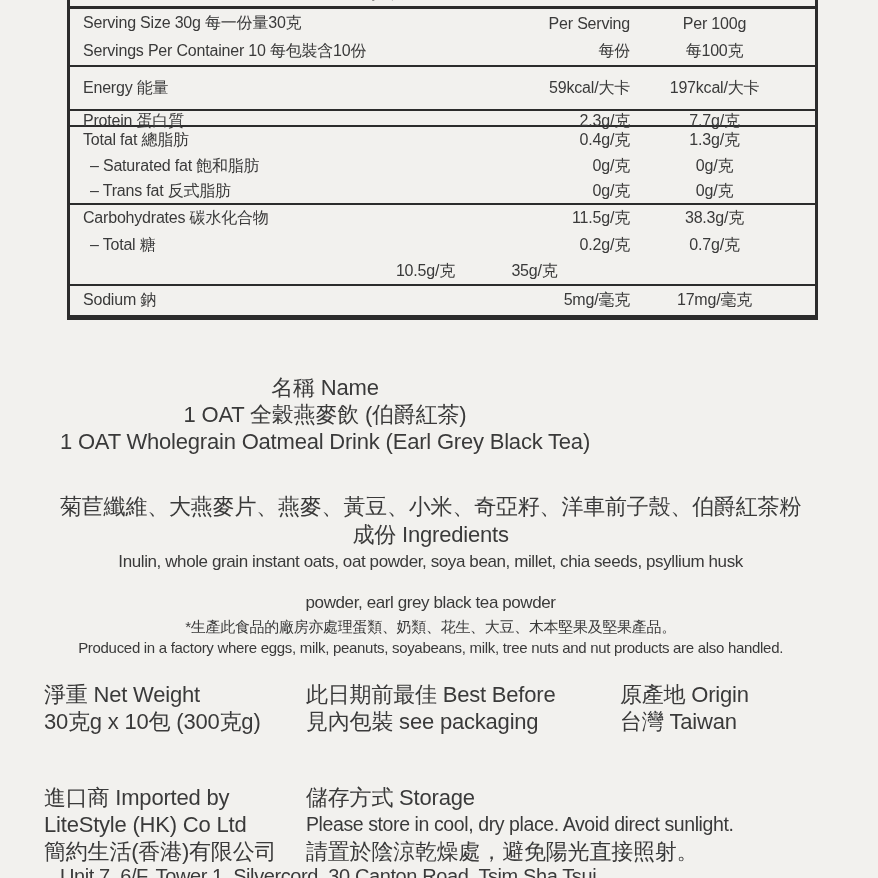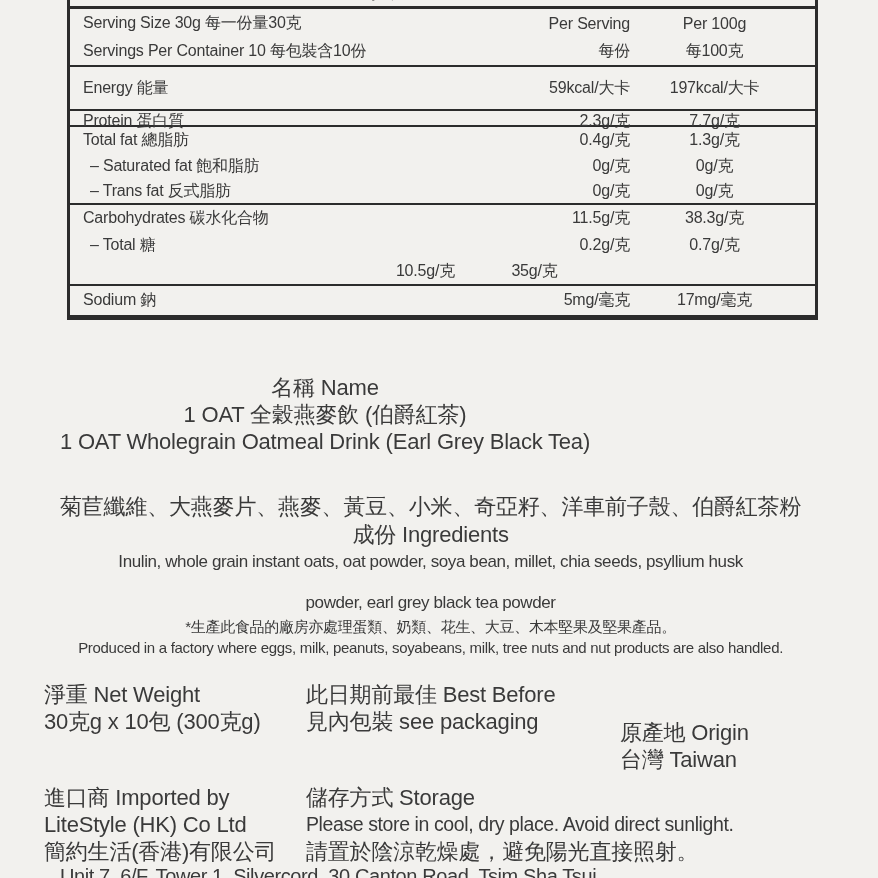--- a/index.html
+++ b/index.html
@@ -53,21 +53,21 @@
   .ing-sec{top:492px;}
   .ing-sec .zh{line-height:29px;}
   .ing-en{font-size:17px;letter-spacing:-0.4px;line-height:27px;white-space:nowrap;}
   .ing-en2{margin-top:14px;}
   .note-zh{font-size:15px;letter-spacing:-0.3px;line-height:21px;white-space:nowrap;}
   .note-en{font-size:15px;letter-spacing:-0.3px;line-height:21px;white-space:nowrap;}
   .cols-row{position:absolute;left:0;width:878px;}
   .weight-row{top:681px;}
   .importer-row{top:784px;}
   .col{position:absolute;top:0;}
-  .col.c-a{left:44px;} .col.c-b{left:306px;} .col.c-c{left:620px;margin-top:38px;}
+  .col.c-a{left:44px;} .col.c-b{left:306px;} .col.c-c{left:620px;}
   .storage-en{font-size:19.5px;letter-spacing:-0.4px;}
   .address{top:864px;font-size:20px;letter-spacing:-0.4px;line-height:24px;white-space:nowrap;}
 </style>
 </head>
 <body>
 
 <div class="sheet">
 
   <div class="ntable">
     <div class="ntitle">Nutrition Information 營養資料</div>

